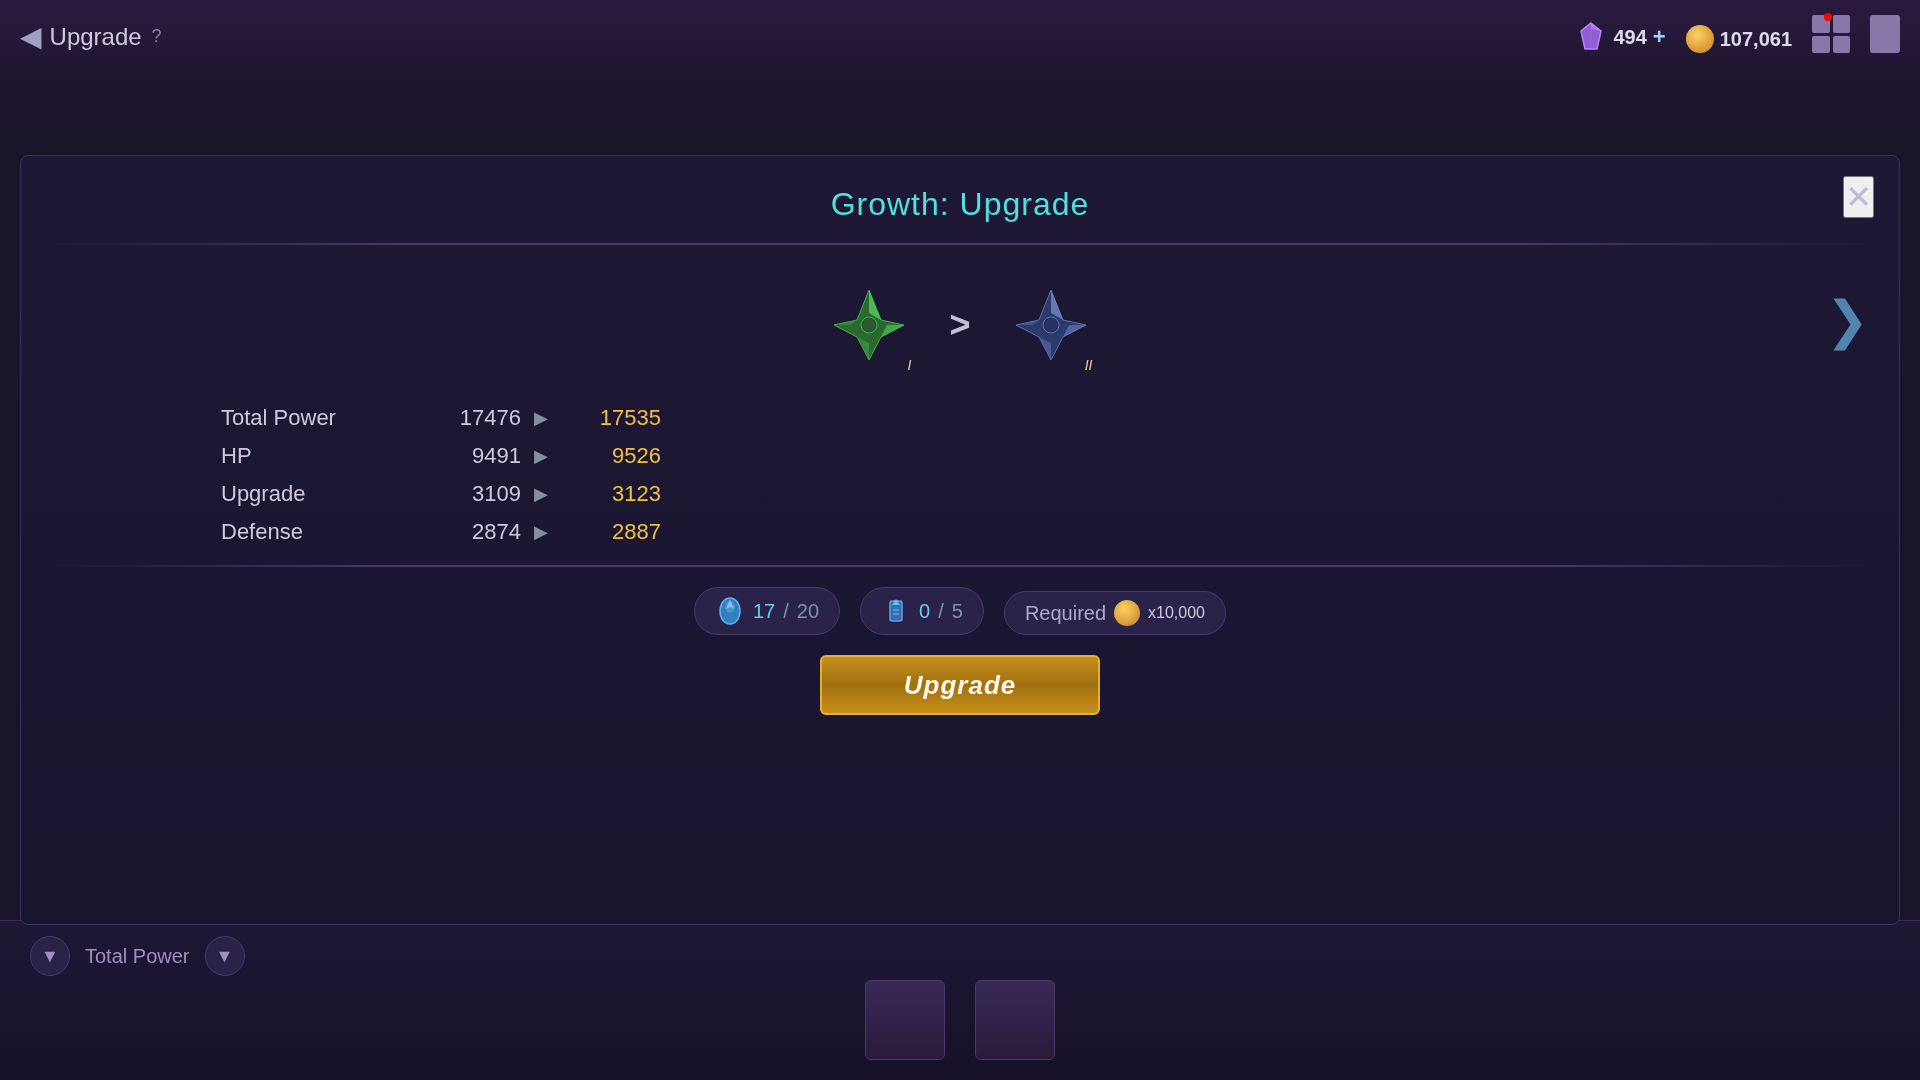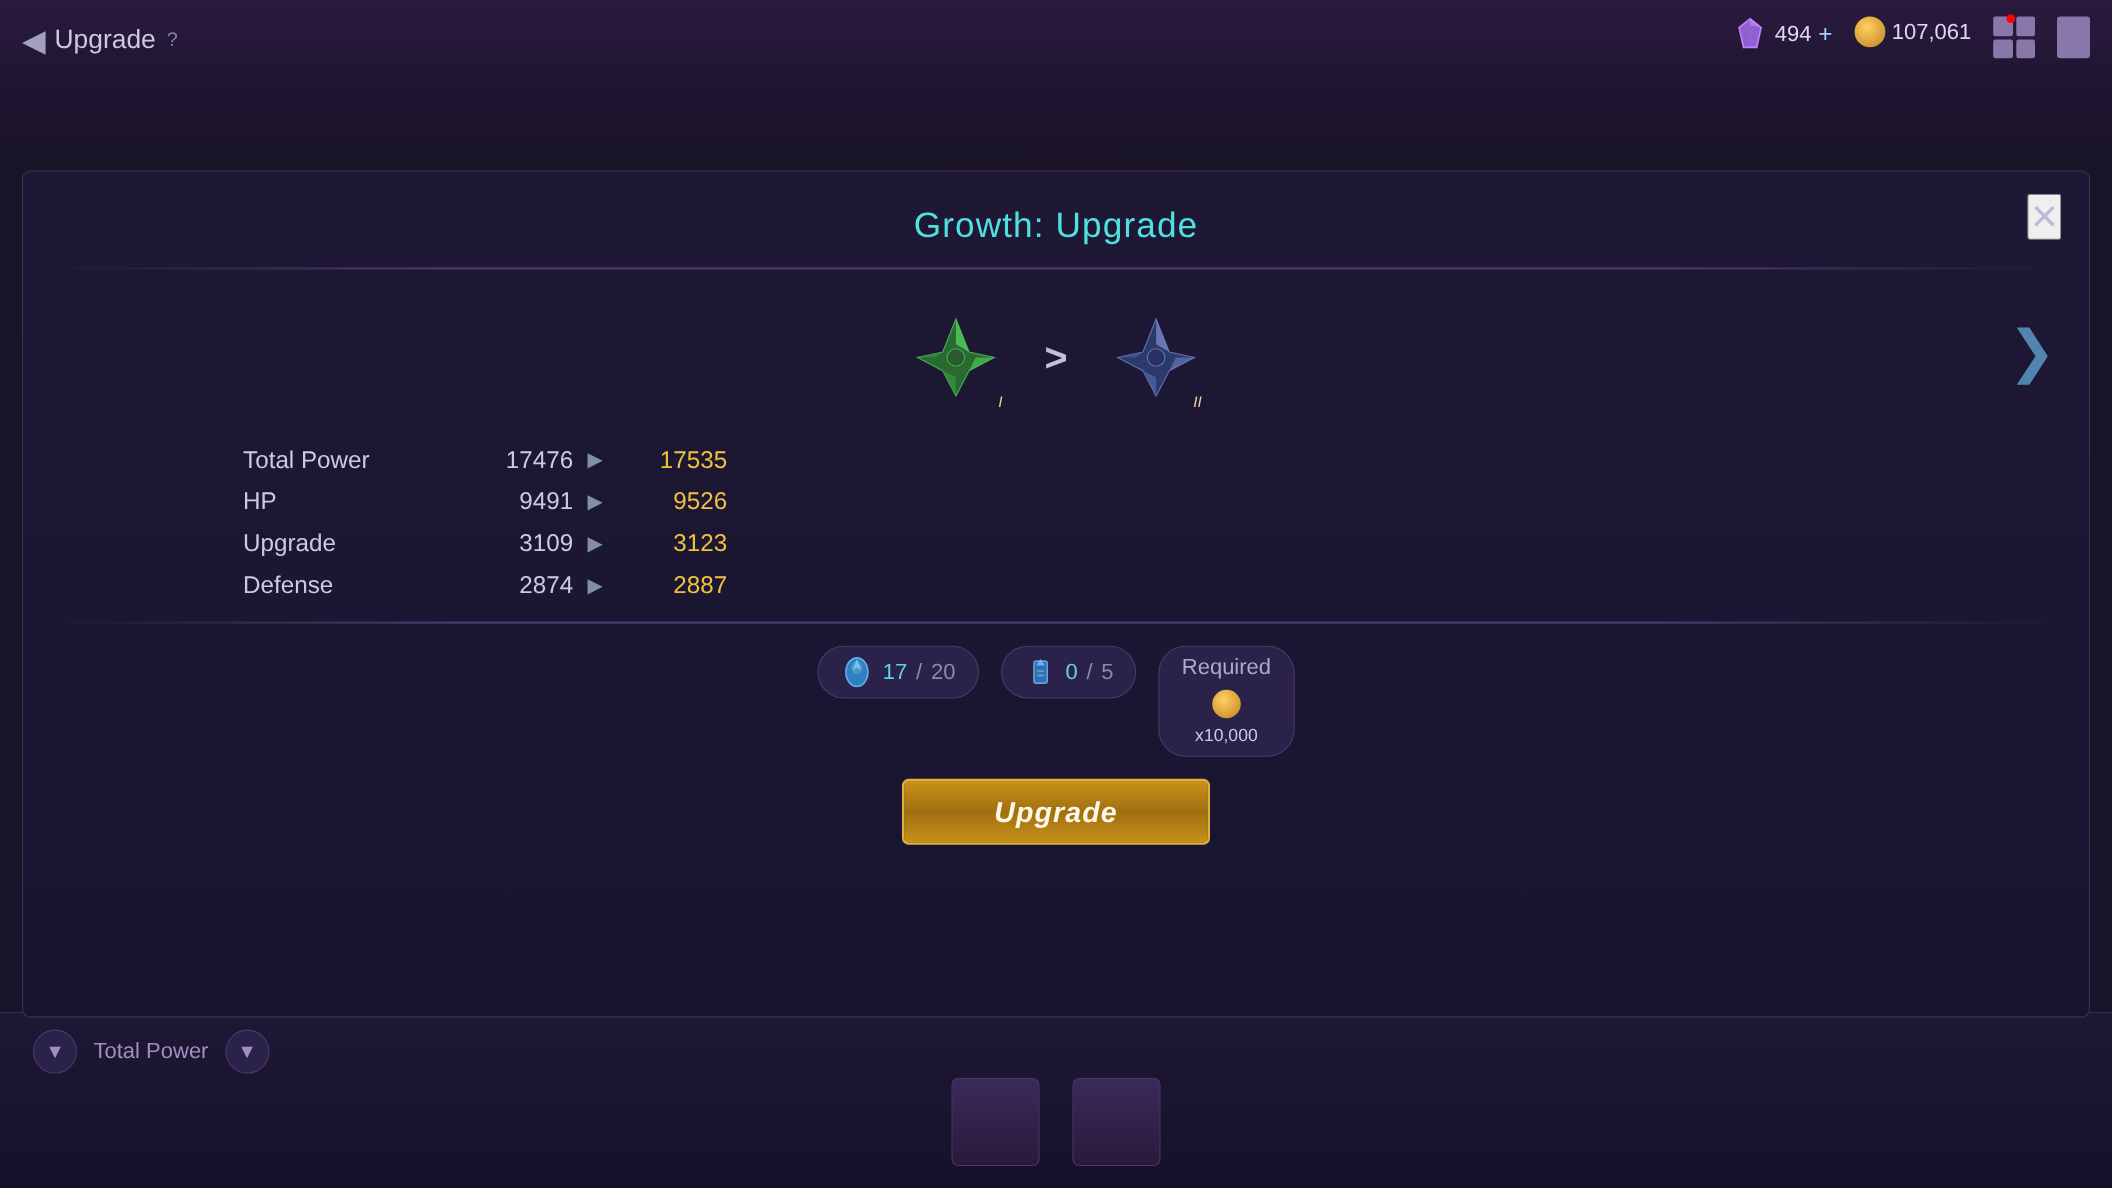--- a/index.html
+++ b/index.html
@@ -66,23 +66,24 @@
       margin-left: 10px;
       color: #8080a0;
       font-size: 18px;
     }
 
     .top-right {
       position: absolute;
       top: 15px;
       right: 20px;
       display: flex;
-      align-items: flex-start;
+      align-items: flex-end;
       gap: 20px;
       z-index: 11;
+      font-weight: bold;
     }
 
     .currency-item {
       display: flex;
       align-items: center;
       gap: 6px;
       color: #e0d8f0;
       font-size: 20px;
     }
 
@@ -263,21 +264,21 @@
       color: #f0c040;
       font-size: 22px;
       width: 100px;
       text-align: right;
     }
 
     
     .resource-bar {
       display: flex;
       justify-content: center;
-      align-items: flex-start;
+      align-items: flex-end;
       gap: 20px;
       padding: 20px 0;
     }
 
     .resource-pill {
       display: flex;
       align-items: center;
       gap: 8px;
       background: #2a2248;
       border: 1px solid #4a3a6a;
@@ -300,21 +301,20 @@
     .required-pill {
       display: flex;
       align-items: center;
       gap: 8px;
       background: #2a2248;
       border: 1px solid #4a3a6a;
       border-radius: 25px;
       padding: 8px 20px;
       color: #d0c8e0;
       font-size: 20px;
-      flex-direction: column;
     }
 
     .coin-icon {
       width: 26px;
       height: 26px;
       background: radial-gradient(circle at 40% 35%, #ffd060, #c08020);
       border-radius: 50%;
       display: flex;
       align-items: center;
       justify-content: center;

